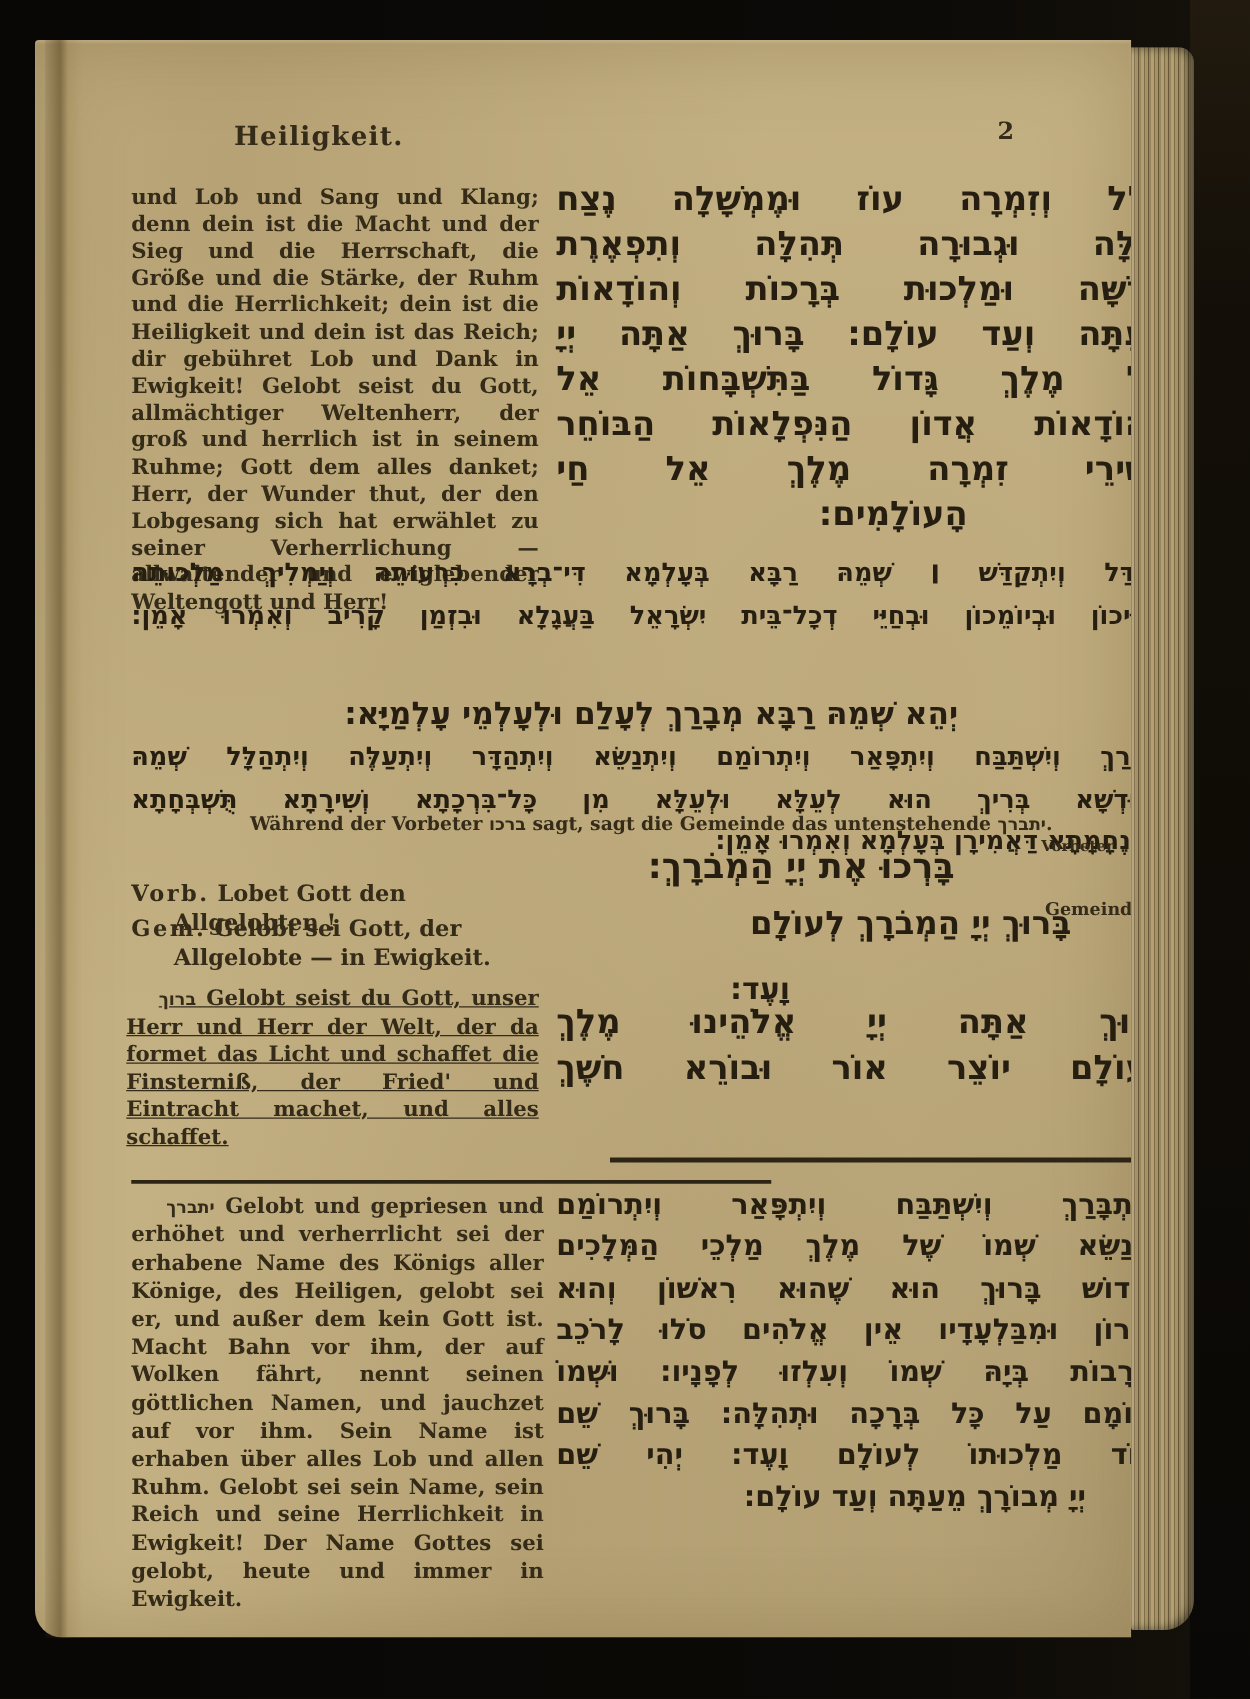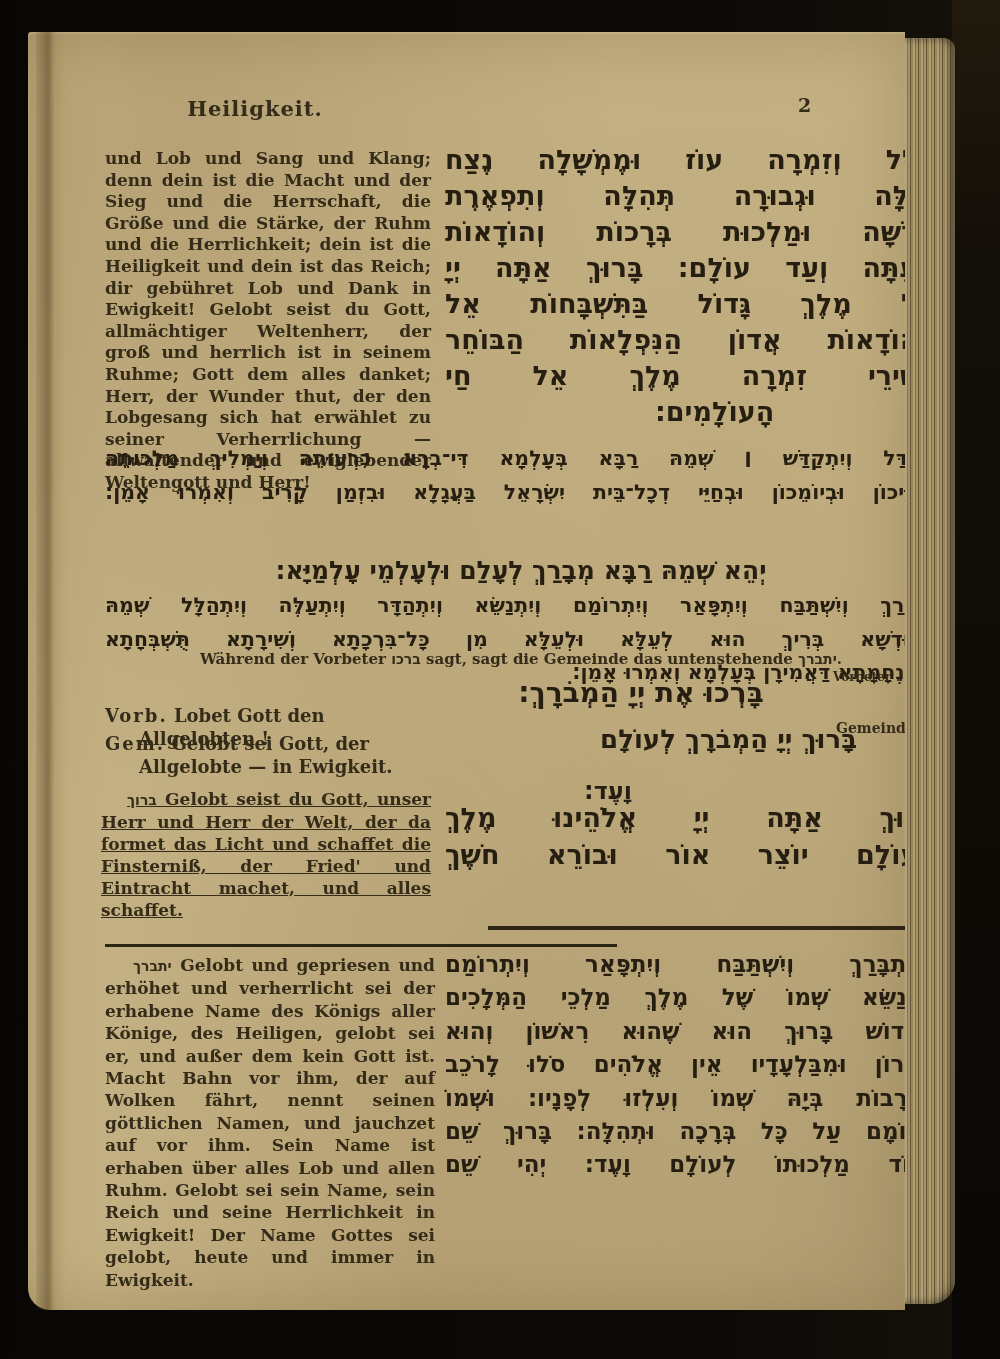--- a/index.html
+++ b/index.html
@@ -150,17 +150,18 @@
       <span class="heblead">יתברך</span><span> Gelobt und gepriesen und erhöhet und verherrlicht sei der erhabene Name des Königs aller Könige, des Heiligen, gelobt sei er, und außer dem kein Gott ist. Macht Bahn vor ihm, der auf Wolken fährt, nennt seinen göttlichen Namen, und jauchzet auf vor ihm. Sein Name ist erhaben über alles Lob und allen Ruhm. Gelobt sei sein Name, sein Reich und seine Herrlichkeit in Ewigkeit! Der Name Gottes sei gelobt, heute und immer in Ewigkeit.</span>
     </div>
     <div class="hebrew bottom-hebrew">
       <div class="bl first">יִתְבָּרַךְ וְיִשְׁתַּבַּח וְיִתְפָּאַר וְיִתְרוֹמַם</div>
       <div class="bl">וְיִתְנַשֵּׂא שְׁמוֹ שֶׁל מֶלֶךְ מַלְכֵי הַמְּלָכִים</div>
       <div class="bl">הַקָּדוֹשׁ בָּרוּךְ הוּא שֶׁהוּא רִאשׁוֹן וְהוּא</div>
       <div class="bl">אַחֲרוֹן וּמִבַּלְעָדָיו אֵין אֱלֹהִים סֹלוּ לָרֹכֵב</div>
       <div class="bl">בָּעֲרָבוֹת בְּיָהּ שְׁמוֹ וְעִלְזוּ לְפָנָיו: וּשְׁמוֹ</div>
       <div class="bl">מְרוֹמָם עַל כָּל בְּרָכָה וּתְהִלָּה: בָּרוּךְ שֵׁם</div>
       <div class="bl">כְּבוֹד מַלְכוּתוֹ לְעוֹלָם וָעֶד: יְהִי שֵׁם</div>
+      <div class="bl last">יְיָ מְבוֹרָךְ מֵעַתָּה וְעַד עוֹלָם:</div>
     </div>
   </div>
 
   <div class="fore-edge"></div>
 </div>
 
 </body></html>

